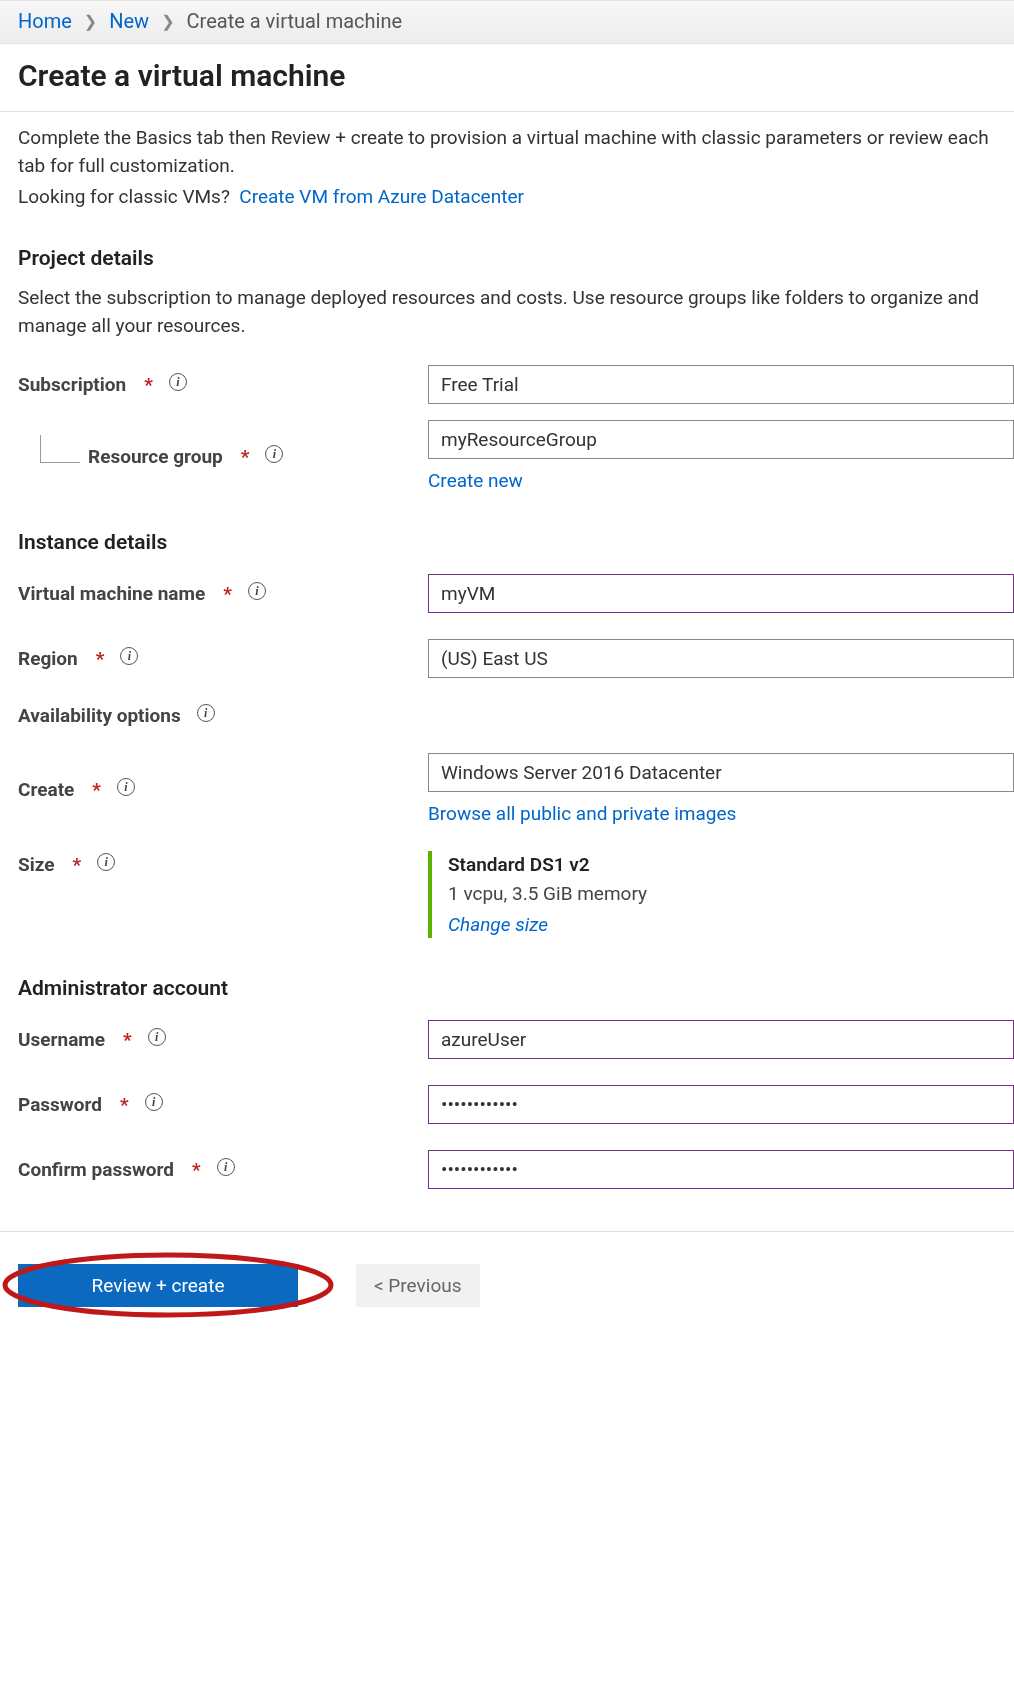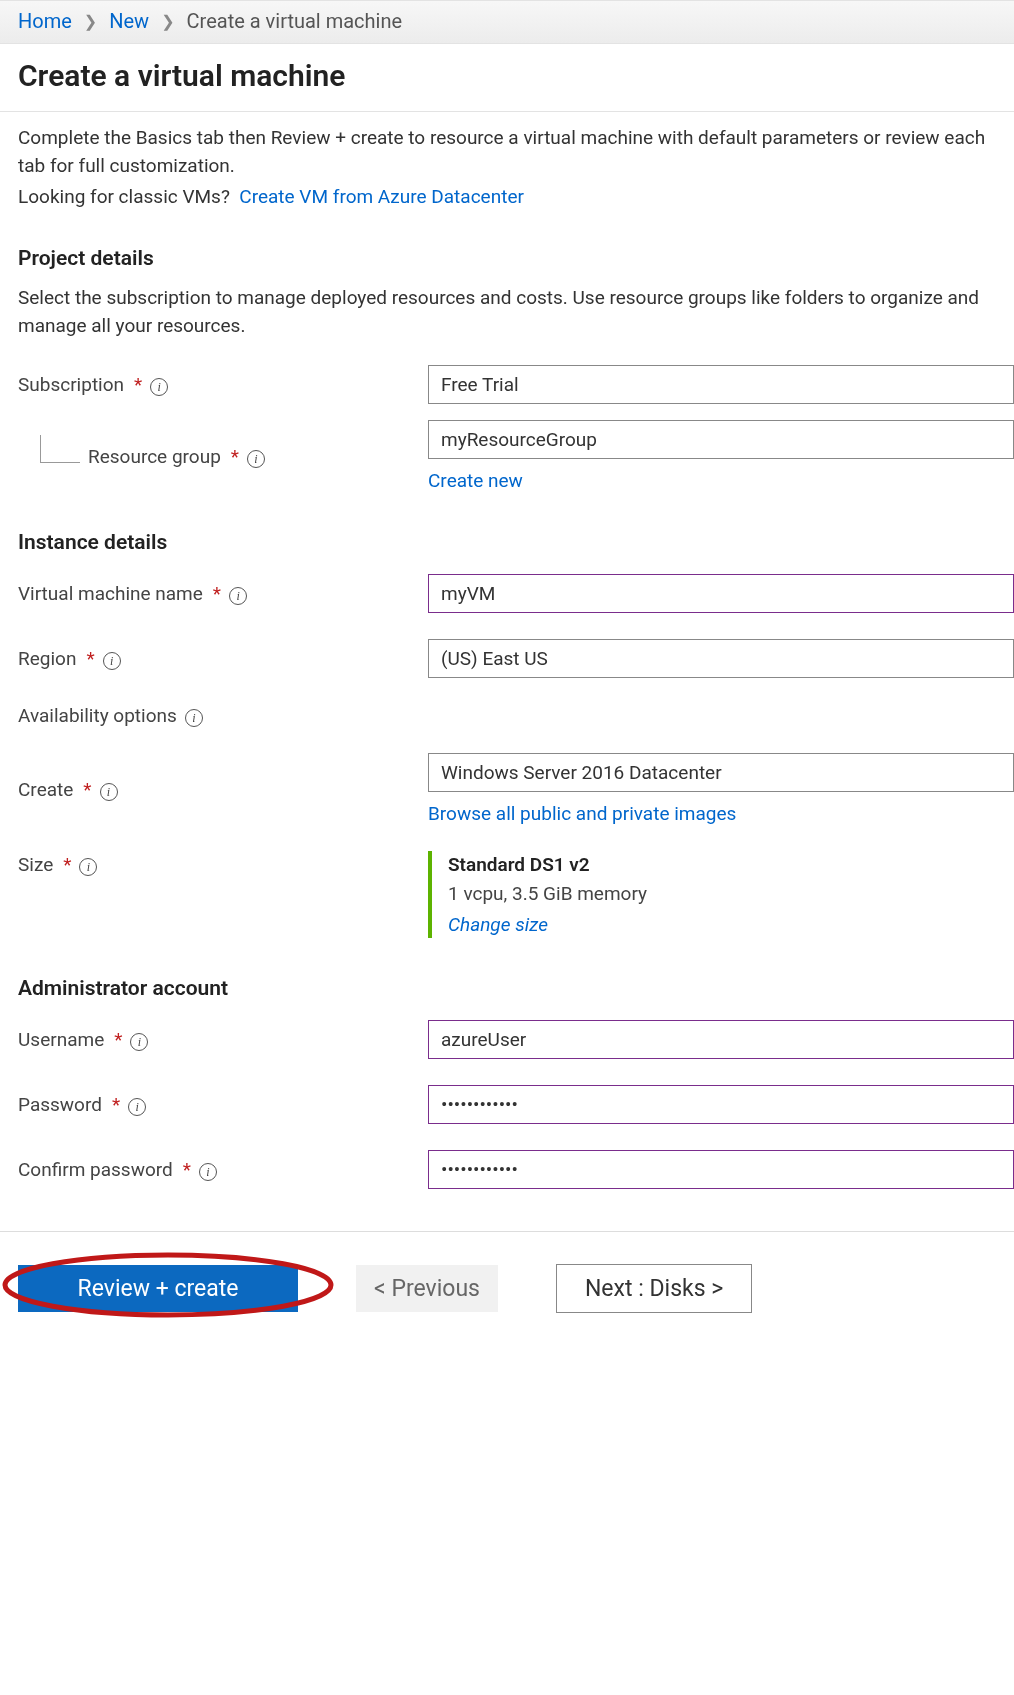--- a/index.html
+++ b/index.html
@@ -56,24 +56,25 @@
   .form-row {
     display: flex;
     align-items: center;
     margin-top: 26px;
   }
   .form-row.tight { margin-top: 16px; }
   .label-col {
     width: 410px;
     flex: 0 0 410px;
     display: flex;
-    align-items: flex-end;
-    gap: 8px;
+    align-items: flex-start;
+    gap: 16px;
     font-size: 19px;
     color: #444;
+    font-weight: bold;
   }
   .label-col.indent { padding-left: 70px; position: relative; }
   .tree-elbow {
     position: absolute;
     left: 22px;
     top: -10px;
     width: 40px;
     height: 28px;
     border-left: 1px solid #999;
     border-bottom: 1px solid #999;
@@ -125,21 +126,21 @@
   .footer {
     margin-top: 42px;
     border-top: 1px solid #ddd;
     padding: 32px 18px 40px 18px;
     display: flex;
     align-items: center;
     gap: 58px;
     position: relative;
   }
   .btn {
-    font-size: 23px;
+    font-size: 19px;
     padding: 10px 28px;
     cursor: pointer;
     font-family: inherit;
   }
   .btn-primary {
     background: #0c69c0;
     color: #fff;
     border: none;
     min-width: 280px;
     font-weight: 400;
@@ -174,21 +175,21 @@
   <span class="crumb-link">New</span>
   <span class="sep">❯</span>
   <span class="crumb-current">Create a virtual machine</span>
 </div>
 
 <div class="page-header">
   <h1>Create a virtual machine</h1>
 </div>
 
 <div class="content">
-  <div class="intro-text">Complete the Basics tab then Review + create to resource a virtual machine with default parameters or review each tab for full customization.</div>
+  <div class="intro-text">Complete the Basics tab then Review + create to provision a virtual machine with classic parameters or review each tab for full customization.</div>
   <div class="classic-text">
     <span>Looking for classic VMs?</span>&nbsp;
     <span class="link">Create VM from Azure Datacenter</span>
   </div>
 
   <div class="section-title">Project details</div>
   <div class="section-desc">Select the subscription to manage deployed resources and costs. Use resource groups like folders to organize and manage all your resources.</div>
 
   <div class="form-row">
     <div class="label-col">
@@ -307,14 +308,13 @@
     </div>
   </div>
 </div>
 
 <div class="footer">
   <svg class="highlight-oval" viewBox="0 0 340 70">
     <ellipse cx="170" cy="35" rx="163" ry="30" fill="none" stroke="#c01818" stroke-width="5"></ellipse>
   </svg>
   <button class="btn btn-primary">Review + create</button>
   <button class="btn btn-ghost">&lt; Previous</button>
-  <button class="btn btn-outline">Next : Disks &gt;</button>
 </div>
 
 </body></html>

